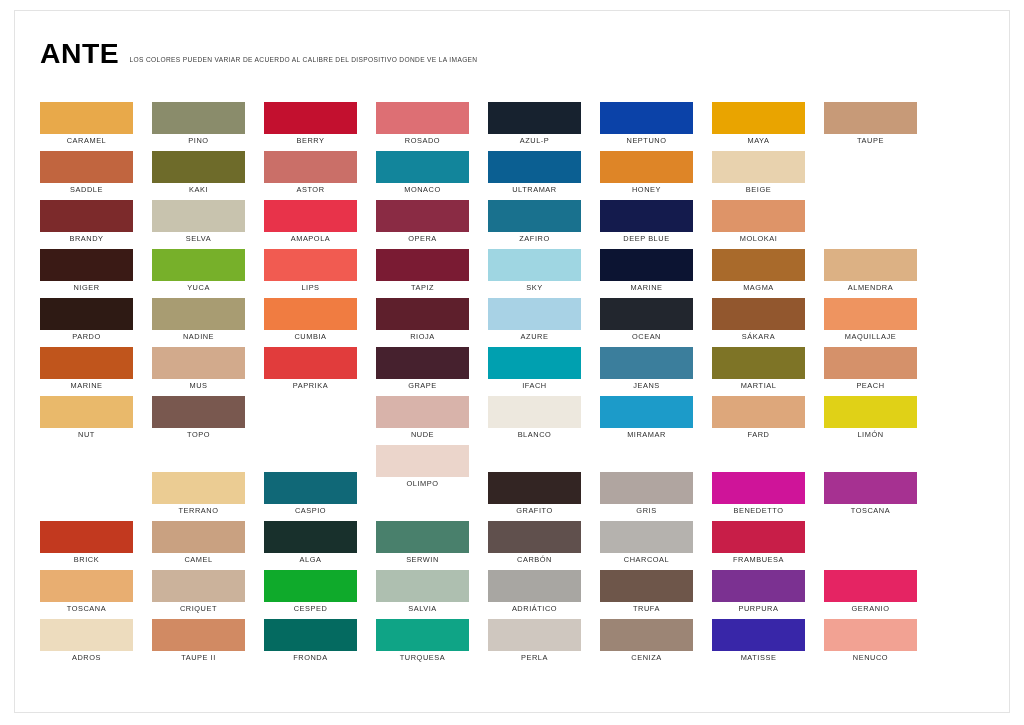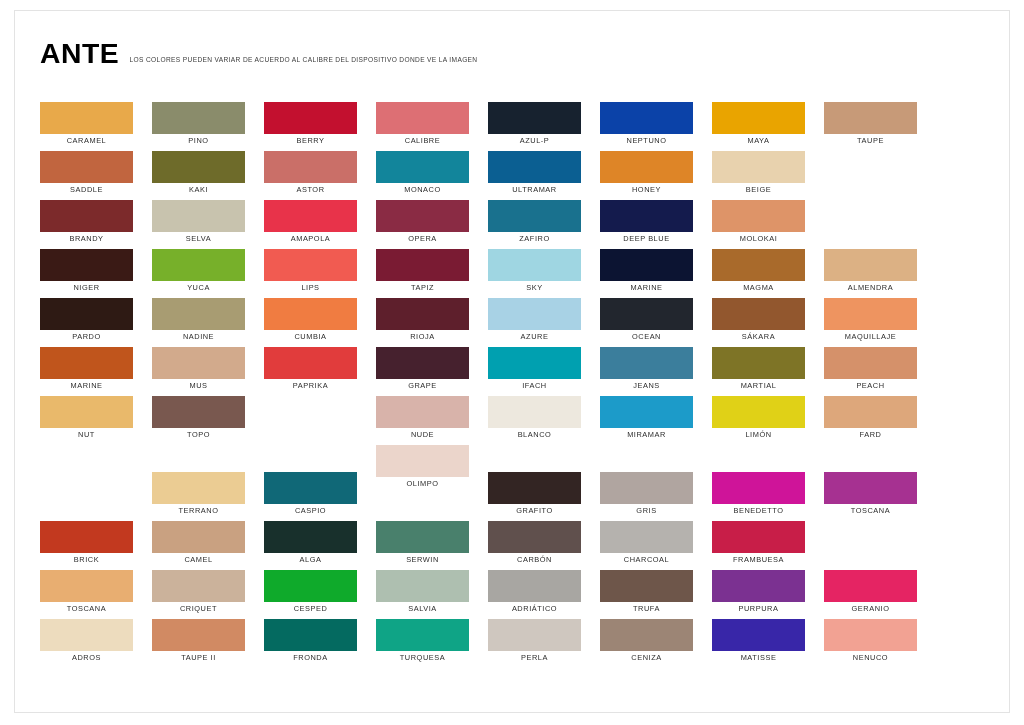--- a/index.html
+++ b/index.html
@@ -129,21 +129,21 @@
         <div class="cell">
           <div class="swatch" style="background: rgb(138, 140, 107);"></div>
           <div class="label">PINO</div>
         </div>
         <div class="cell">
           <div class="swatch" style="background: rgb(195, 16, 47);"></div>
           <div class="label">BERRY</div>
         </div>
         <div class="cell">
           <div class="swatch" style="background: rgb(221, 111, 116);"></div>
-          <div class="label">CALIBRE</div>
+          <div class="label">ROSADO</div>
         </div>
         <div class="cell">
           <div class="swatch" style="background: rgb(23, 34, 47);"></div>
           <div class="label">AZUL-P</div>
         </div>
         <div class="cell">
           <div class="swatch" style="background: rgb(11, 66, 168);"></div>
           <div class="label">NEPTUNO</div>
         </div>
         <div class="cell">
@@ -336,27 +336,27 @@
         </div>
         <div class="cell">
           <div class="swatch" style="background: rgb(237, 232, 222);"></div>
           <div class="label">BLANCO</div>
         </div>
         <div class="cell">
           <div class="swatch" style="background: rgb(28, 155, 201);"></div>
           <div class="label">MIRAMAR</div>
         </div>
         <div class="cell">
+          <div class="swatch" style="background: rgb(221, 167, 123);"></div>
+          <div class="label">FARD</div>
+        </div>
+        <div class="cell">
           <div class="swatch" style="background: rgb(224, 209, 23);"></div>
           <div class="label">LIMÓN</div>
         </div>
-        <div class="cell">
-          <div class="swatch" style="background: rgb(221, 167, 123);"></div>
-          <div class="label">FARD</div>
-        </div>
       </div>
       <div class="row">
         <div class="cell empty">
           <div class="swatch"></div>
           <div class="label"></div>
         </div>
         <div class="cell empty">
           <div class="swatch"></div>
           <div class="label"></div>
         </div>

